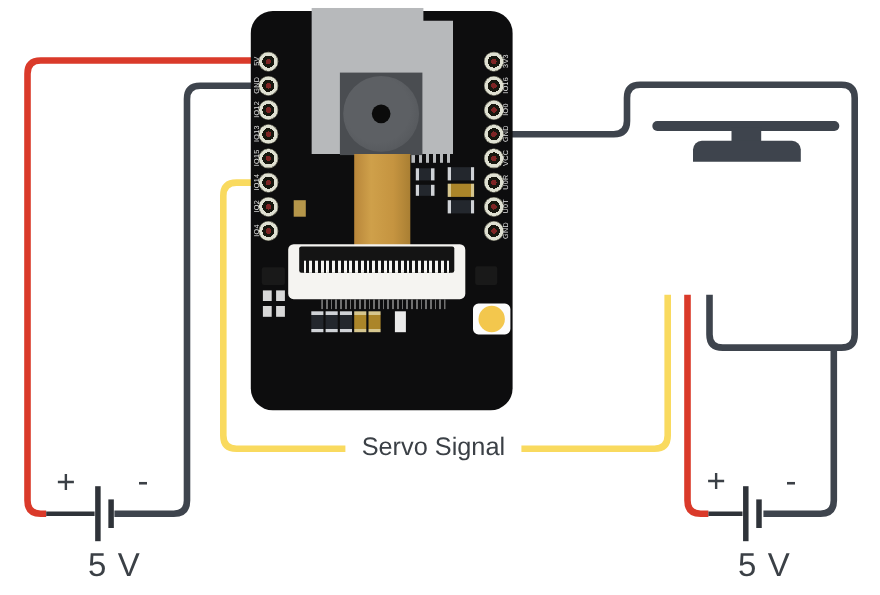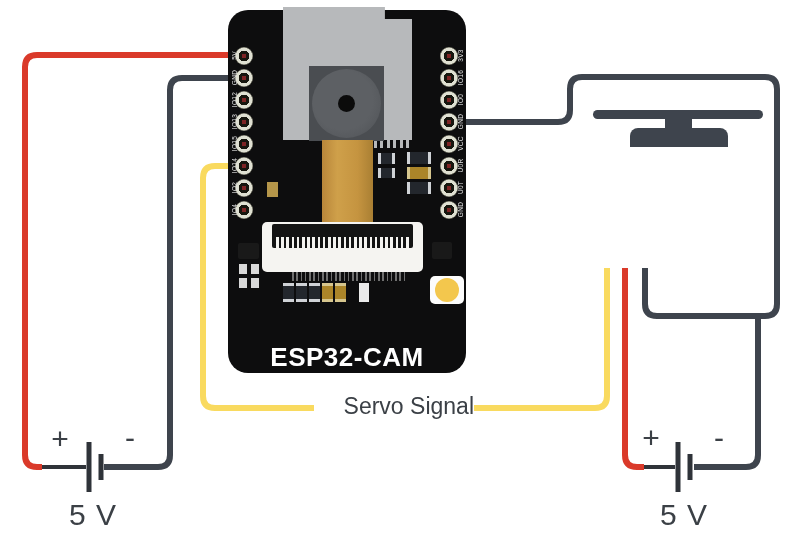--- a/index.html
+++ b/index.html
@@ -48,23 +48,23 @@
   
   .hornbar{position:absolute;left:593px;top:110px;width:170px;height:9px;border-radius:5px;background:#3e444d;}
   .hornstem{position:absolute;left:665px;top:116px;width:27px;height:14px;background:#3e444d;}
   .hornmount{position:absolute;left:630px;top:128px;width:98px;height:19px;border-radius:8px 8px 0 0;background:#3e444d;}
   .servobody{position:absolute;left:568px;top:145px;width:170px;height:128px;border-radius:12px;
        background:#3e444d;display:flex;align-items:center;justify-content:center;
        color:#f2f4f6;font-size:27px;}
 
   
   .lbl{position:absolute;color:#3b4046;}
-  .signal{left:314px;top:393px;width:160px;text-align:right;font-size:23px;background:#fff;}
+  .signal{left:314px;top:393px;width:160px;text-align:center;font-size:23px;background:#fff;}
   .sign{font-size:30px;width:30px;text-align:center;}
-  .volt{font-size:30px;width:70px;text-align:center;letter-spacing:1px;}
+  .volt{font-size:30px;width:70px;text-align:right;letter-spacing:1px;}
 </style>
 </head>
 <body>
 
 <div class="stage">
 
   <svg class="wires" width="800" height="541" viewBox="0 0 800 541">
 
     <path d="M 240 55 H 37 Q 25 55 25 67 V 455 Q 25 467 37 467 H 42" fill="none" stroke="#da3a2a" stroke-width="6"></path>
 
@@ -153,21 +153,20 @@
     <div class="goldsmd"></div>
     <div class="trans" style="left:10px;top:233px;width:21px;height:16px"></div>
     <div class="trans" style="left:204px;top:232px;width:20px;height:17px"></div>
     <div class="resbar" style="left:11px;top:254px"></div>
     <div class="resbar" style="left:23px;top:254px"></div>
 
     <div class="led">
       <div class="ledchip"></div>
     </div>
 
-    <div class="boardtitle">ESP32-CAM</div>
   </div>
 
   <div class="hornbar"></div>
   <div class="hornstem"></div>
   <div class="hornmount"></div>
 
   <div class="lbl signal">Servo Signal</div>
 
   <div class="lbl sign" style="left:45px;top:422px">+</div>
   <div class="lbl sign" style="left:115px;top:421px">-</div>

